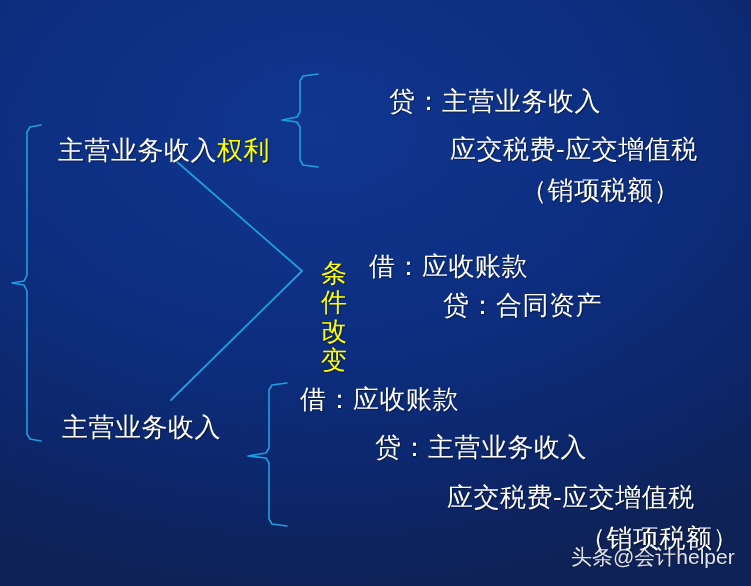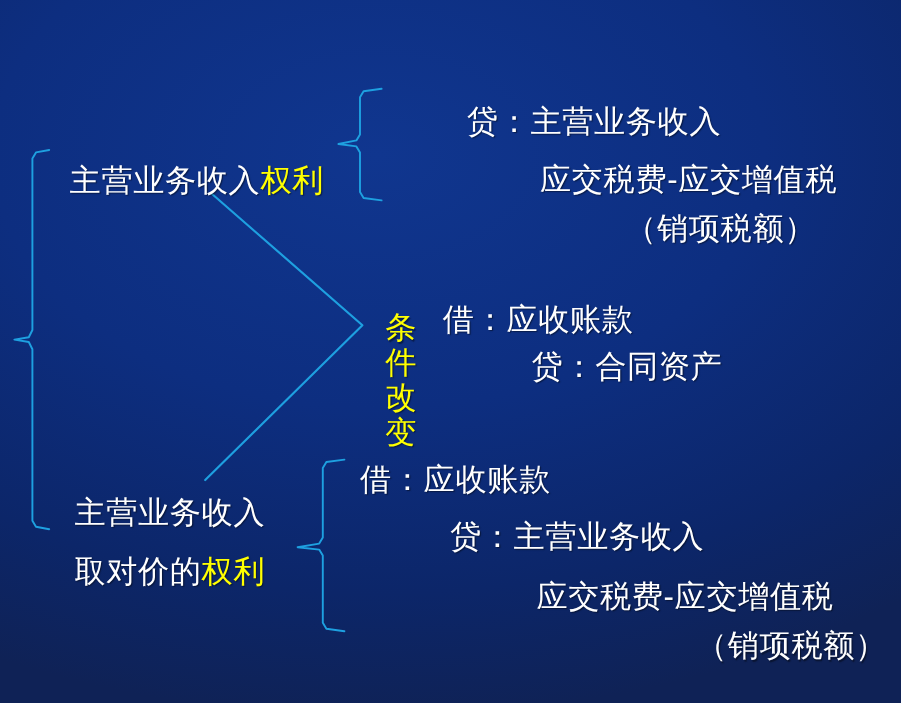--- a/index.html
+++ b/index.html
@@ -89,23 +89,21 @@
   <div class="txt" style="left:389px; top:88px;">贷：主营业务收入</div>
   <div class="txt" style="left:450px; top:136px;">应交税费-应交增值税</div>
   <div class="txt" style="left:521px; top:177px;">（销项税额）</div>
 
   <div class="vtxt" style="left:320px; top:216px;">条件改变</div>
 
   <div class="txt" style="left:369px; top:253px;">借：应收账款</div>
   <div class="txt" style="left:443px; top:292px;">贷：合同资产</div>
 
   <div class="txt" style="left:62px; top:414px;">主营业务收入</div>
-  <div class="txt" style="left:62px; top:463px;">
-    <span>取对价的</span><span class="hl">权利</span>
-  </div>
 
   <div class="txt" style="left:300px; top:386px;">借：应收账款</div>
   <div class="txt" style="left:375px; top:434px;">贷：主营业务收入</div>
   <div class="txt" style="left:447px; top:484px;">应交税费-应交增值税</div>
   <div class="txt" style="left:580px; top:525px;">（销项税额）</div>
 
+  <div class="watermark" style="left:571px; top:543px;">头条@会计helper</div>
 
 </div>
 
 </body></html>

